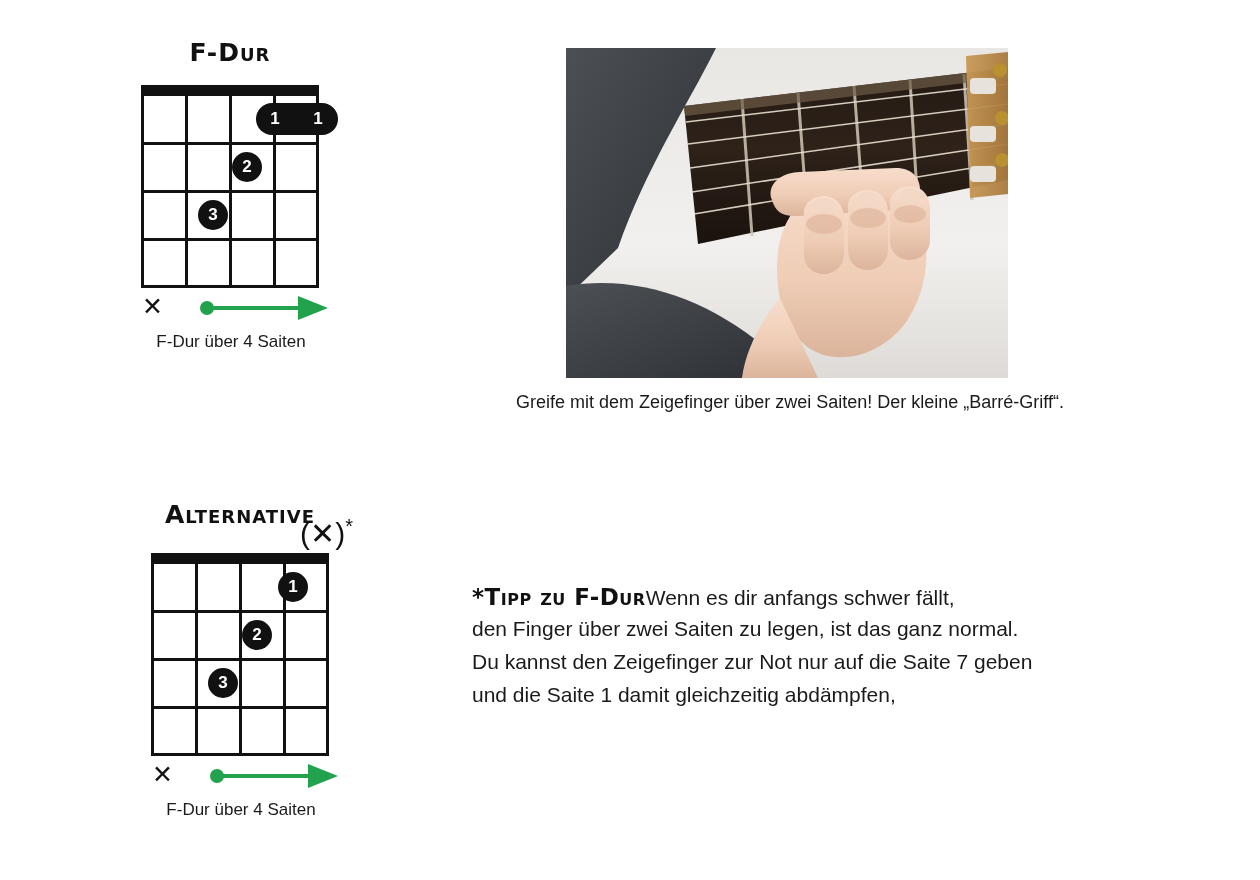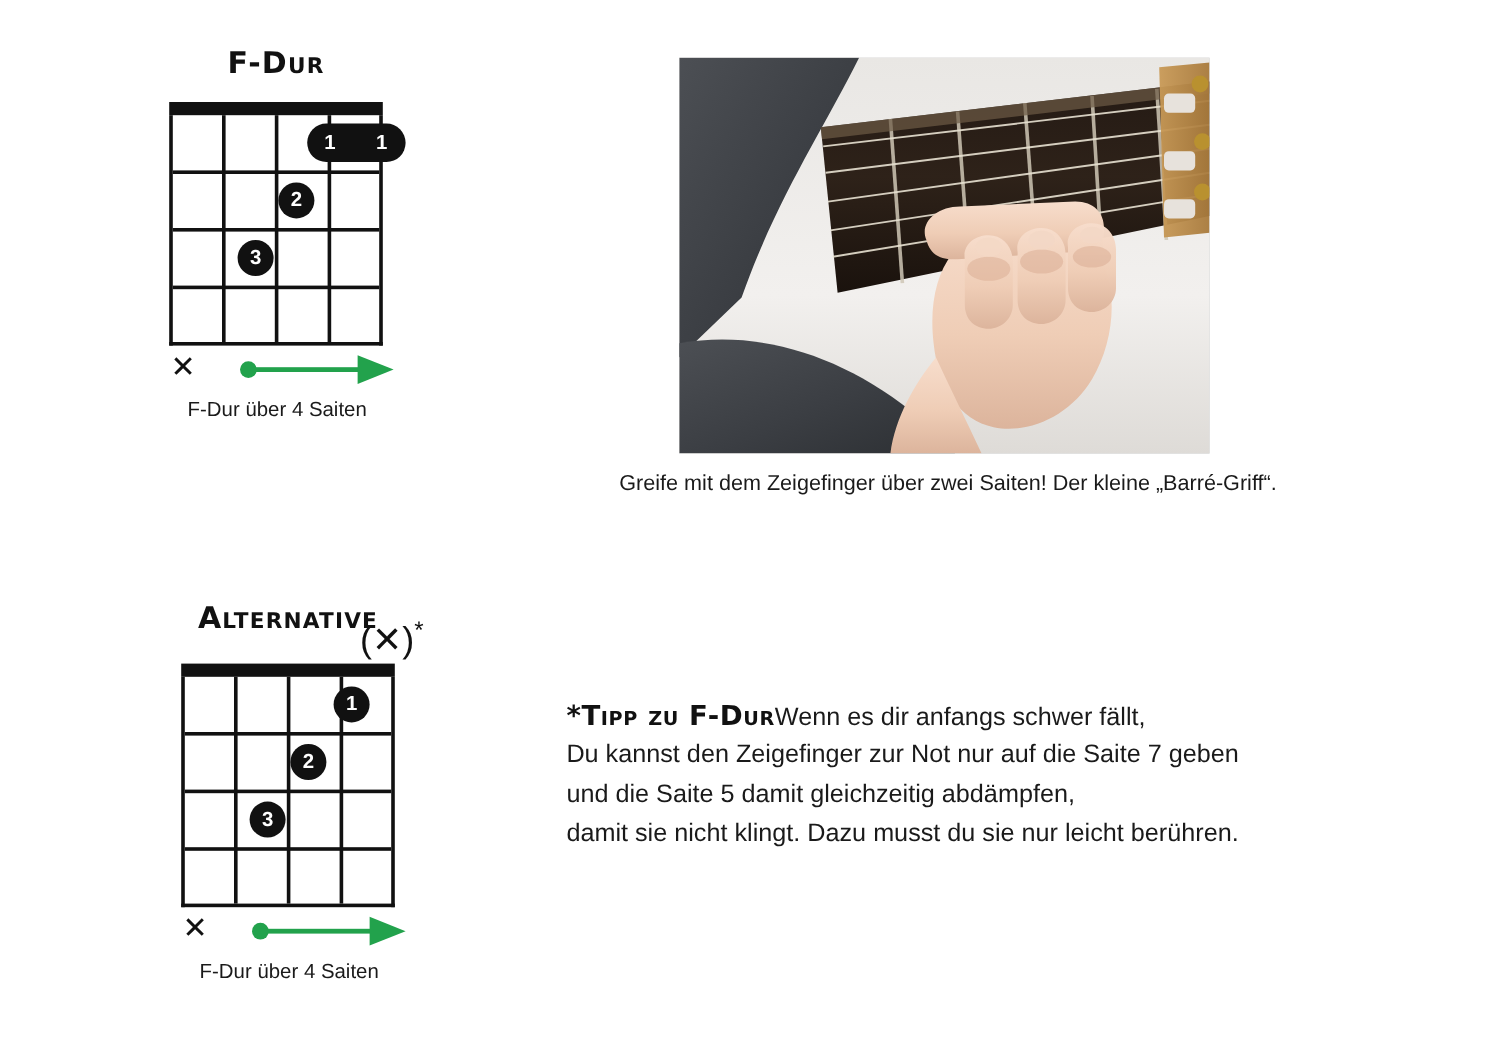--- a/index.html
+++ b/index.html
@@ -399,18 +399,18 @@
       </div>
 
       <div class="caption-under" style="margin-left:-14px;">F-Dur über 4 Saiten</div>
     </div>
   </div>
 
   <div class="tip-block">
     <div>
       <span class="tip-head smallcaps">*Tipp zu F-Dur</span><span class="tip-body-first">Wenn es dir anfangs schwer fällt,</span>
     </div>
+    <div class="tip-line">den Finger über zwei Saiten zu legen, ist das ganz normal.</div>
     <div class="tip-line">Du kannst den Zeigefinger zur Not nur auf die Saite 7 geben</div>
-    <div class="tip-line">und die Saite 5 damit gleichzeitig abdämpfen,</div>
-    <div class="tip-line">damit sie nicht klingt. Dazu musst du sie nur leicht berühren.</div>
+    <div class="tip-line">und die Saite 1 damit gleichzeitig abdämpfen,</div>
   </div>
 
 </div>
 
 </body></html>

